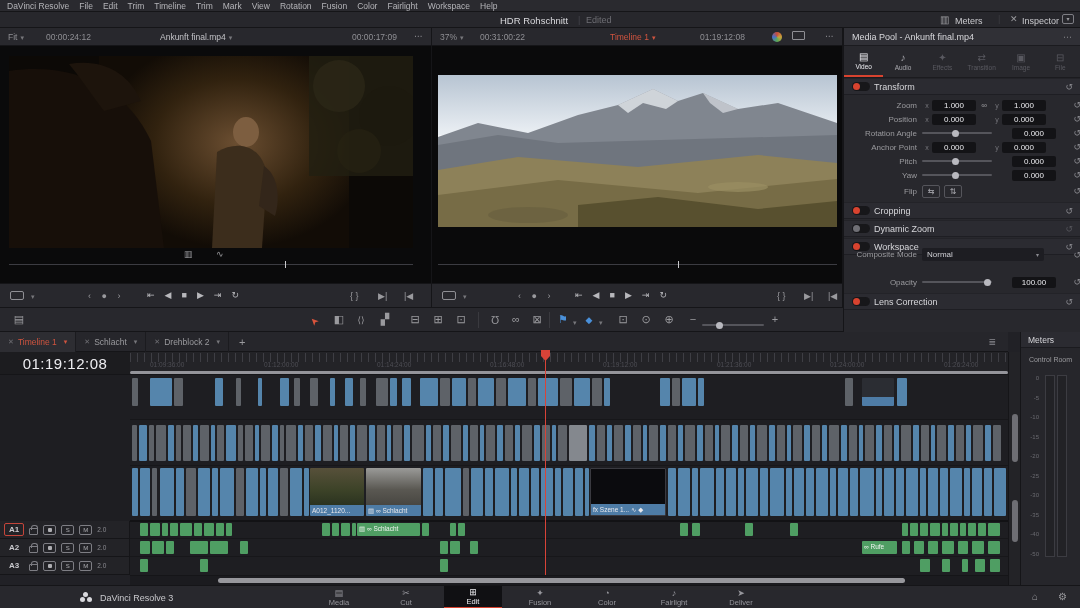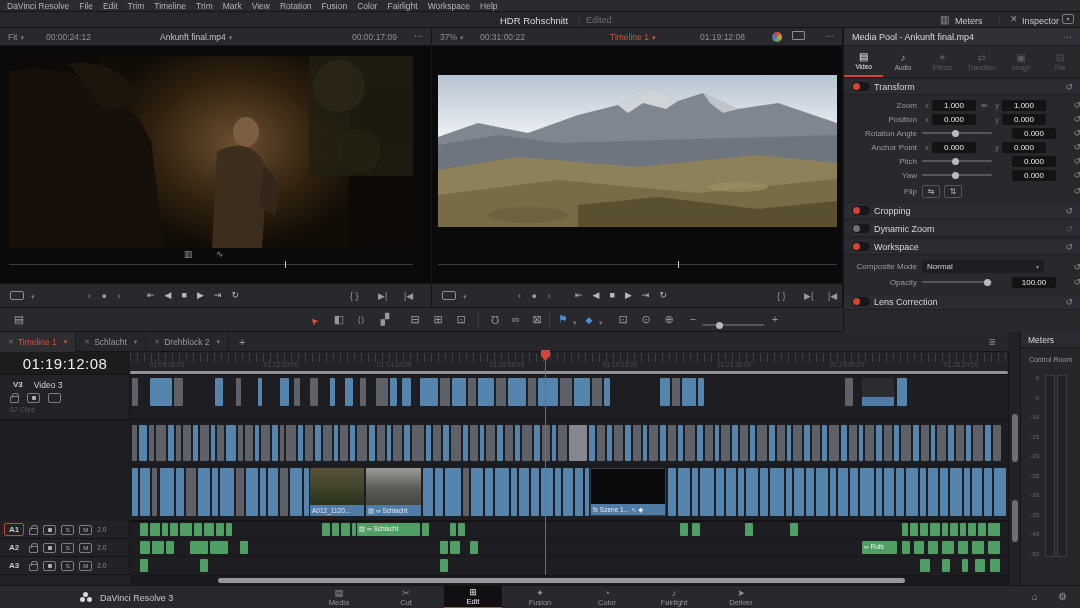--- a/index.html
+++ b/index.html
@@ -300,34 +300,20 @@
     <span class="rlabel" style="left:360px">01:16:48:00</span>
     <span class="rlabel" style="left:473px">01:19:12:00</span>
     <span class="rlabel" style="left:587px">01:21:36:00</span>
     <span class="rlabel" style="left:700px">01:24:00:00</span>
     <span class="rlabel" style="left:814px">01:26:24:00</span>
     <div class="scroll"></div>
   </div>
 
   <div id="tracks" class="p">
 
-    <div class="thead" style="top:0;height:45px">
-      <div class="row" style="padding:3px 0 0 8px">
-          <span class="vbadge">V3</span>
-          <span class="tname">Video 3</span>
-        </div>
-      <div class="row" style="padding:2px 0 0 10px;gap:8px">
-          <span class="lk"></span>
-          <span class="asq">
-            <i></i>
-          </span>
-          <span class="sq"></span>
-        </div>
-      <div class="faint" style="padding:3px 0 0 10px;font-size:7px">82 Clips</div>
-    </div>
 
 
 
     <div class="thead row" style="top:146px;height:18px;gap:5px;padding-left:4px">
       <span class="vbadge on">A1</span>
       <span class="lk"></span>
         <span class="asq">
           <i></i>
         </span>
       <span class="sq">S</span>
@@ -759,21 +745,21 @@
       <span>Dynamic Zoom</span>
       <span class="rst" style="color:#55555b">↺</span>
     </div>
     <div class="isec" style="top:210px">
       <span class="tog">
           <i></i>
         </span>
       <span>Workspace</span>
       <span class="rst">↺</span>
     </div>
-    <div class="irow" style="top:231px;height:15px">
+    <div class="irow" style="top:219px;height:15px">
       <span class="ilabel">Composite Mode</span>
       <span class="dd">
           <span>Normal</span>
           <span>▾</span>
         </span>
       <span class="rst">↺</span>
     </div>
     <div class="irow" style="top:247px">
       <span class="ilabel">Opacity</span>
       <span class="sl">

